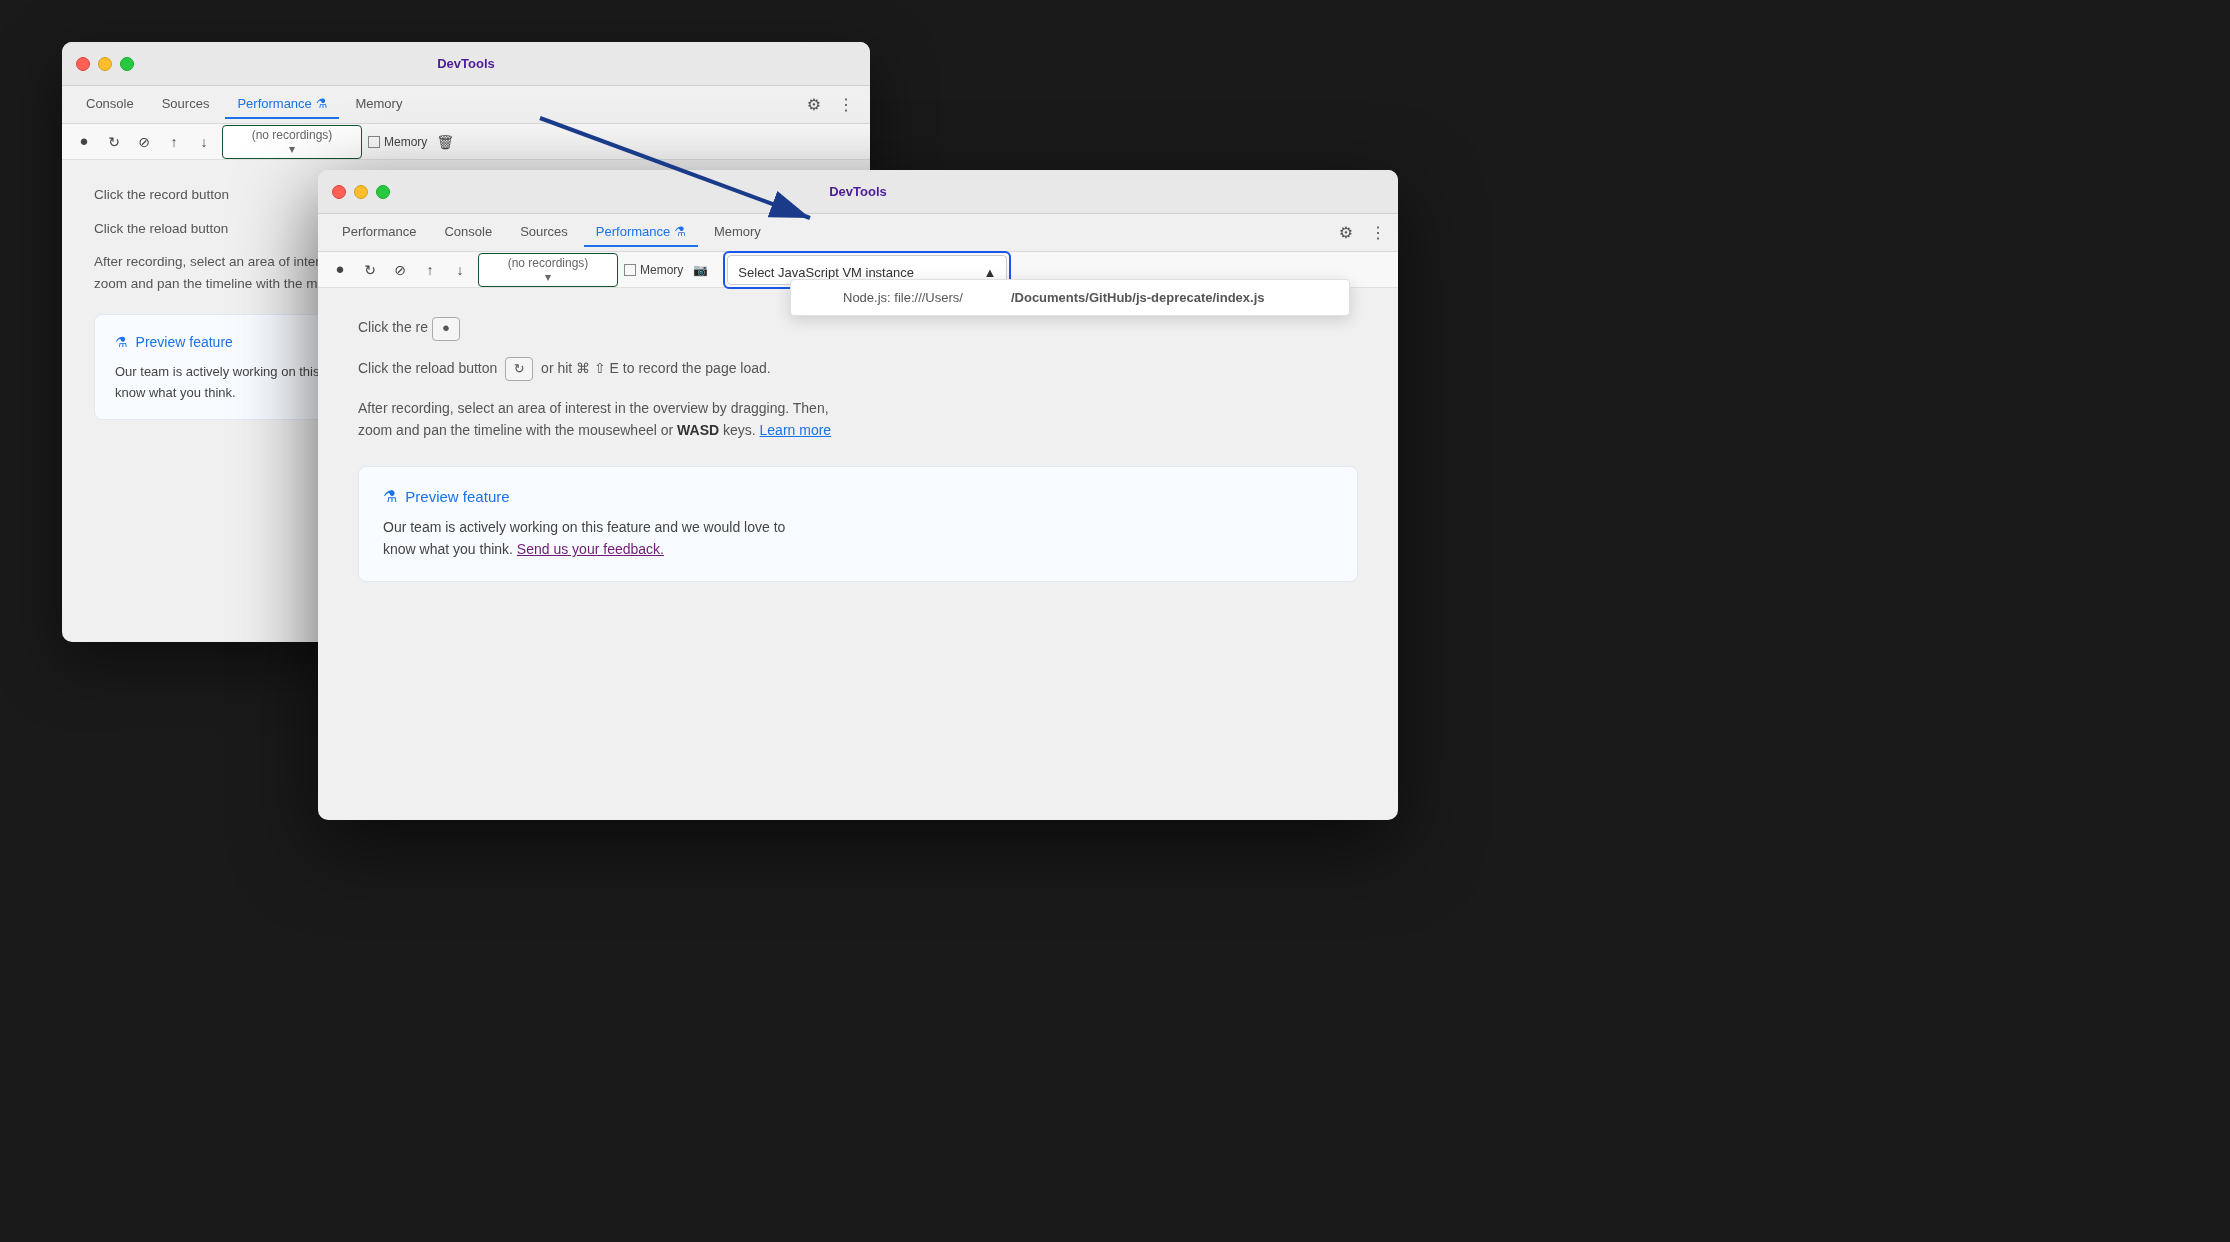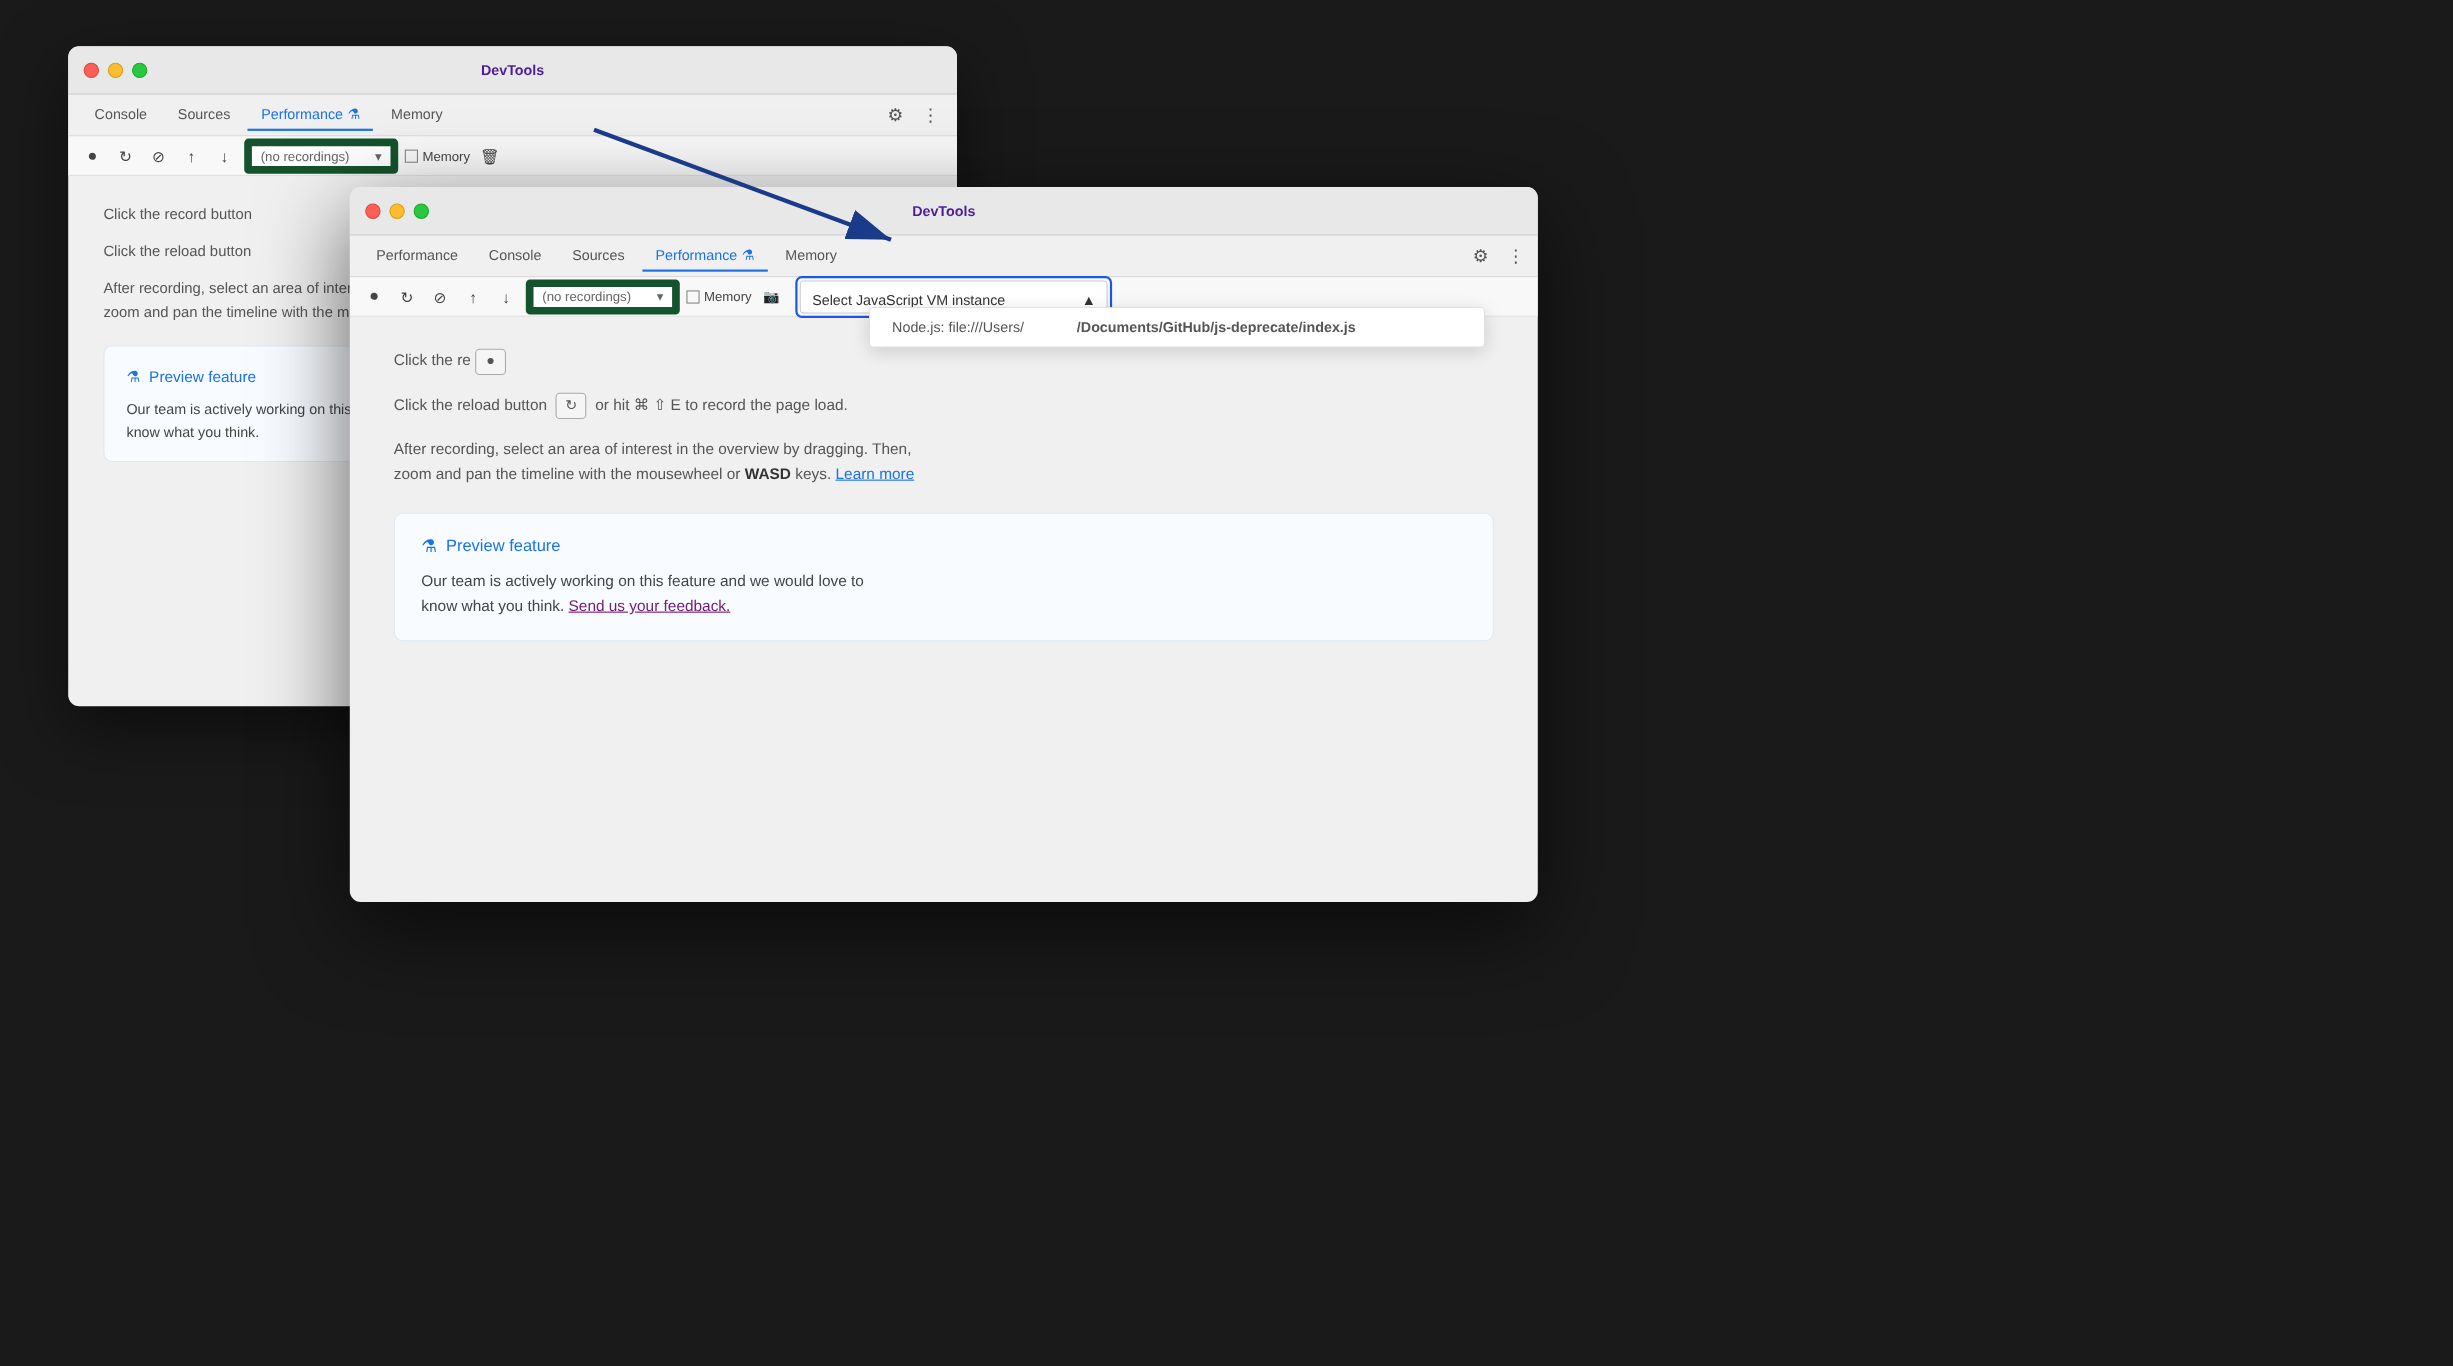--- a/index.html
+++ b/index.html
@@ -123,28 +123,29 @@
       border: none;
       background: none;
       cursor: pointer;
       color: #444;
       font-size: 14px;
     }
 
     .recordings-dropdown-back {
       display: flex;
       align-items: center;
-      border: 7px solid #14532d;
+      border: 1px solid #14532d;
       border-radius: 4px;
       padding: 2px 8px;
       font-size: 12px;
       color: #666;
       background: white;
       min-width: 140px;
       justify-content: space-between;
+      flex-direction: column;
     }
 
     .memory-checkbox {
       display: flex;
       align-items: center;
       gap: 4px;
       font-size: 12px;
       color: #444;
     }
 
@@ -201,20 +202,21 @@
       padding-right: 8px;
     }
 
     .vm-dropdown-item {
       padding: 10px 20px;
       font-size: 13px;
       color: #333;
       cursor: pointer;
       display: flex;
       gap: 8px;
+      margin-left: 32px;
     }
 
     .select-vm-btn {
       display: flex;
       align-items: flex-end;
       justify-content: space-between;
       background: white;
       border: 1px solid #ccc;
       border-radius: 4px;
       padding: 4px 10px;

